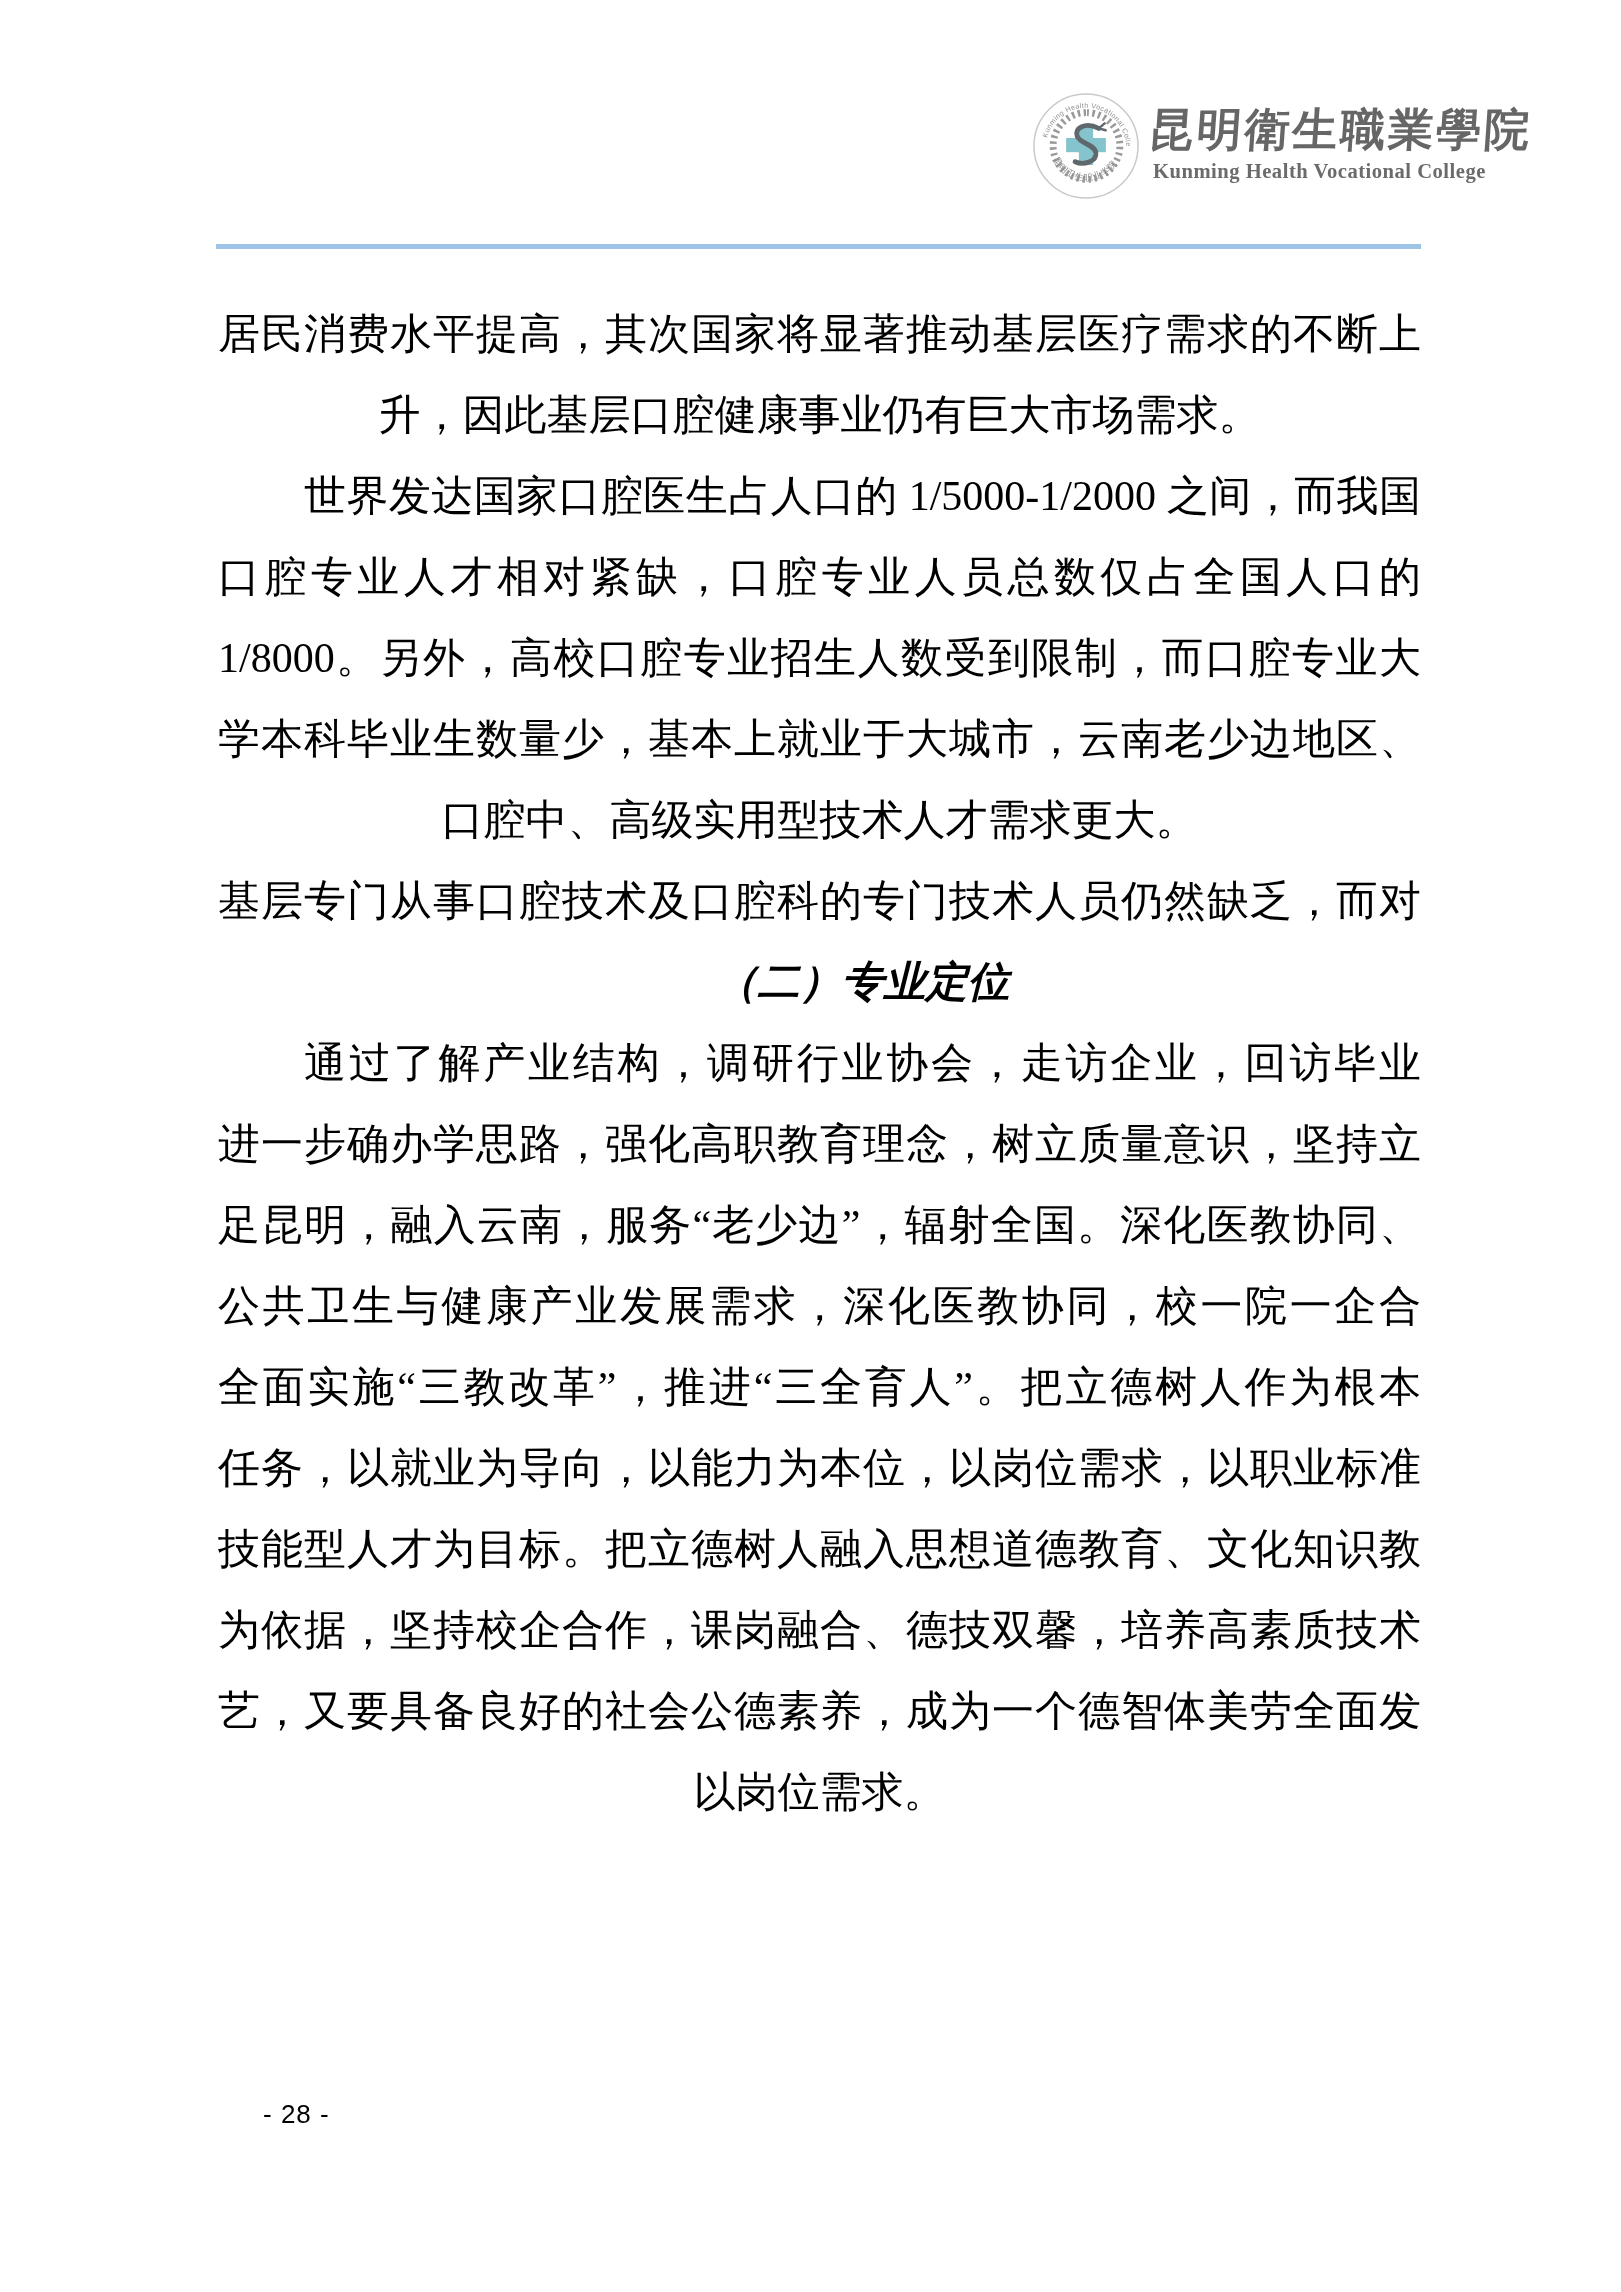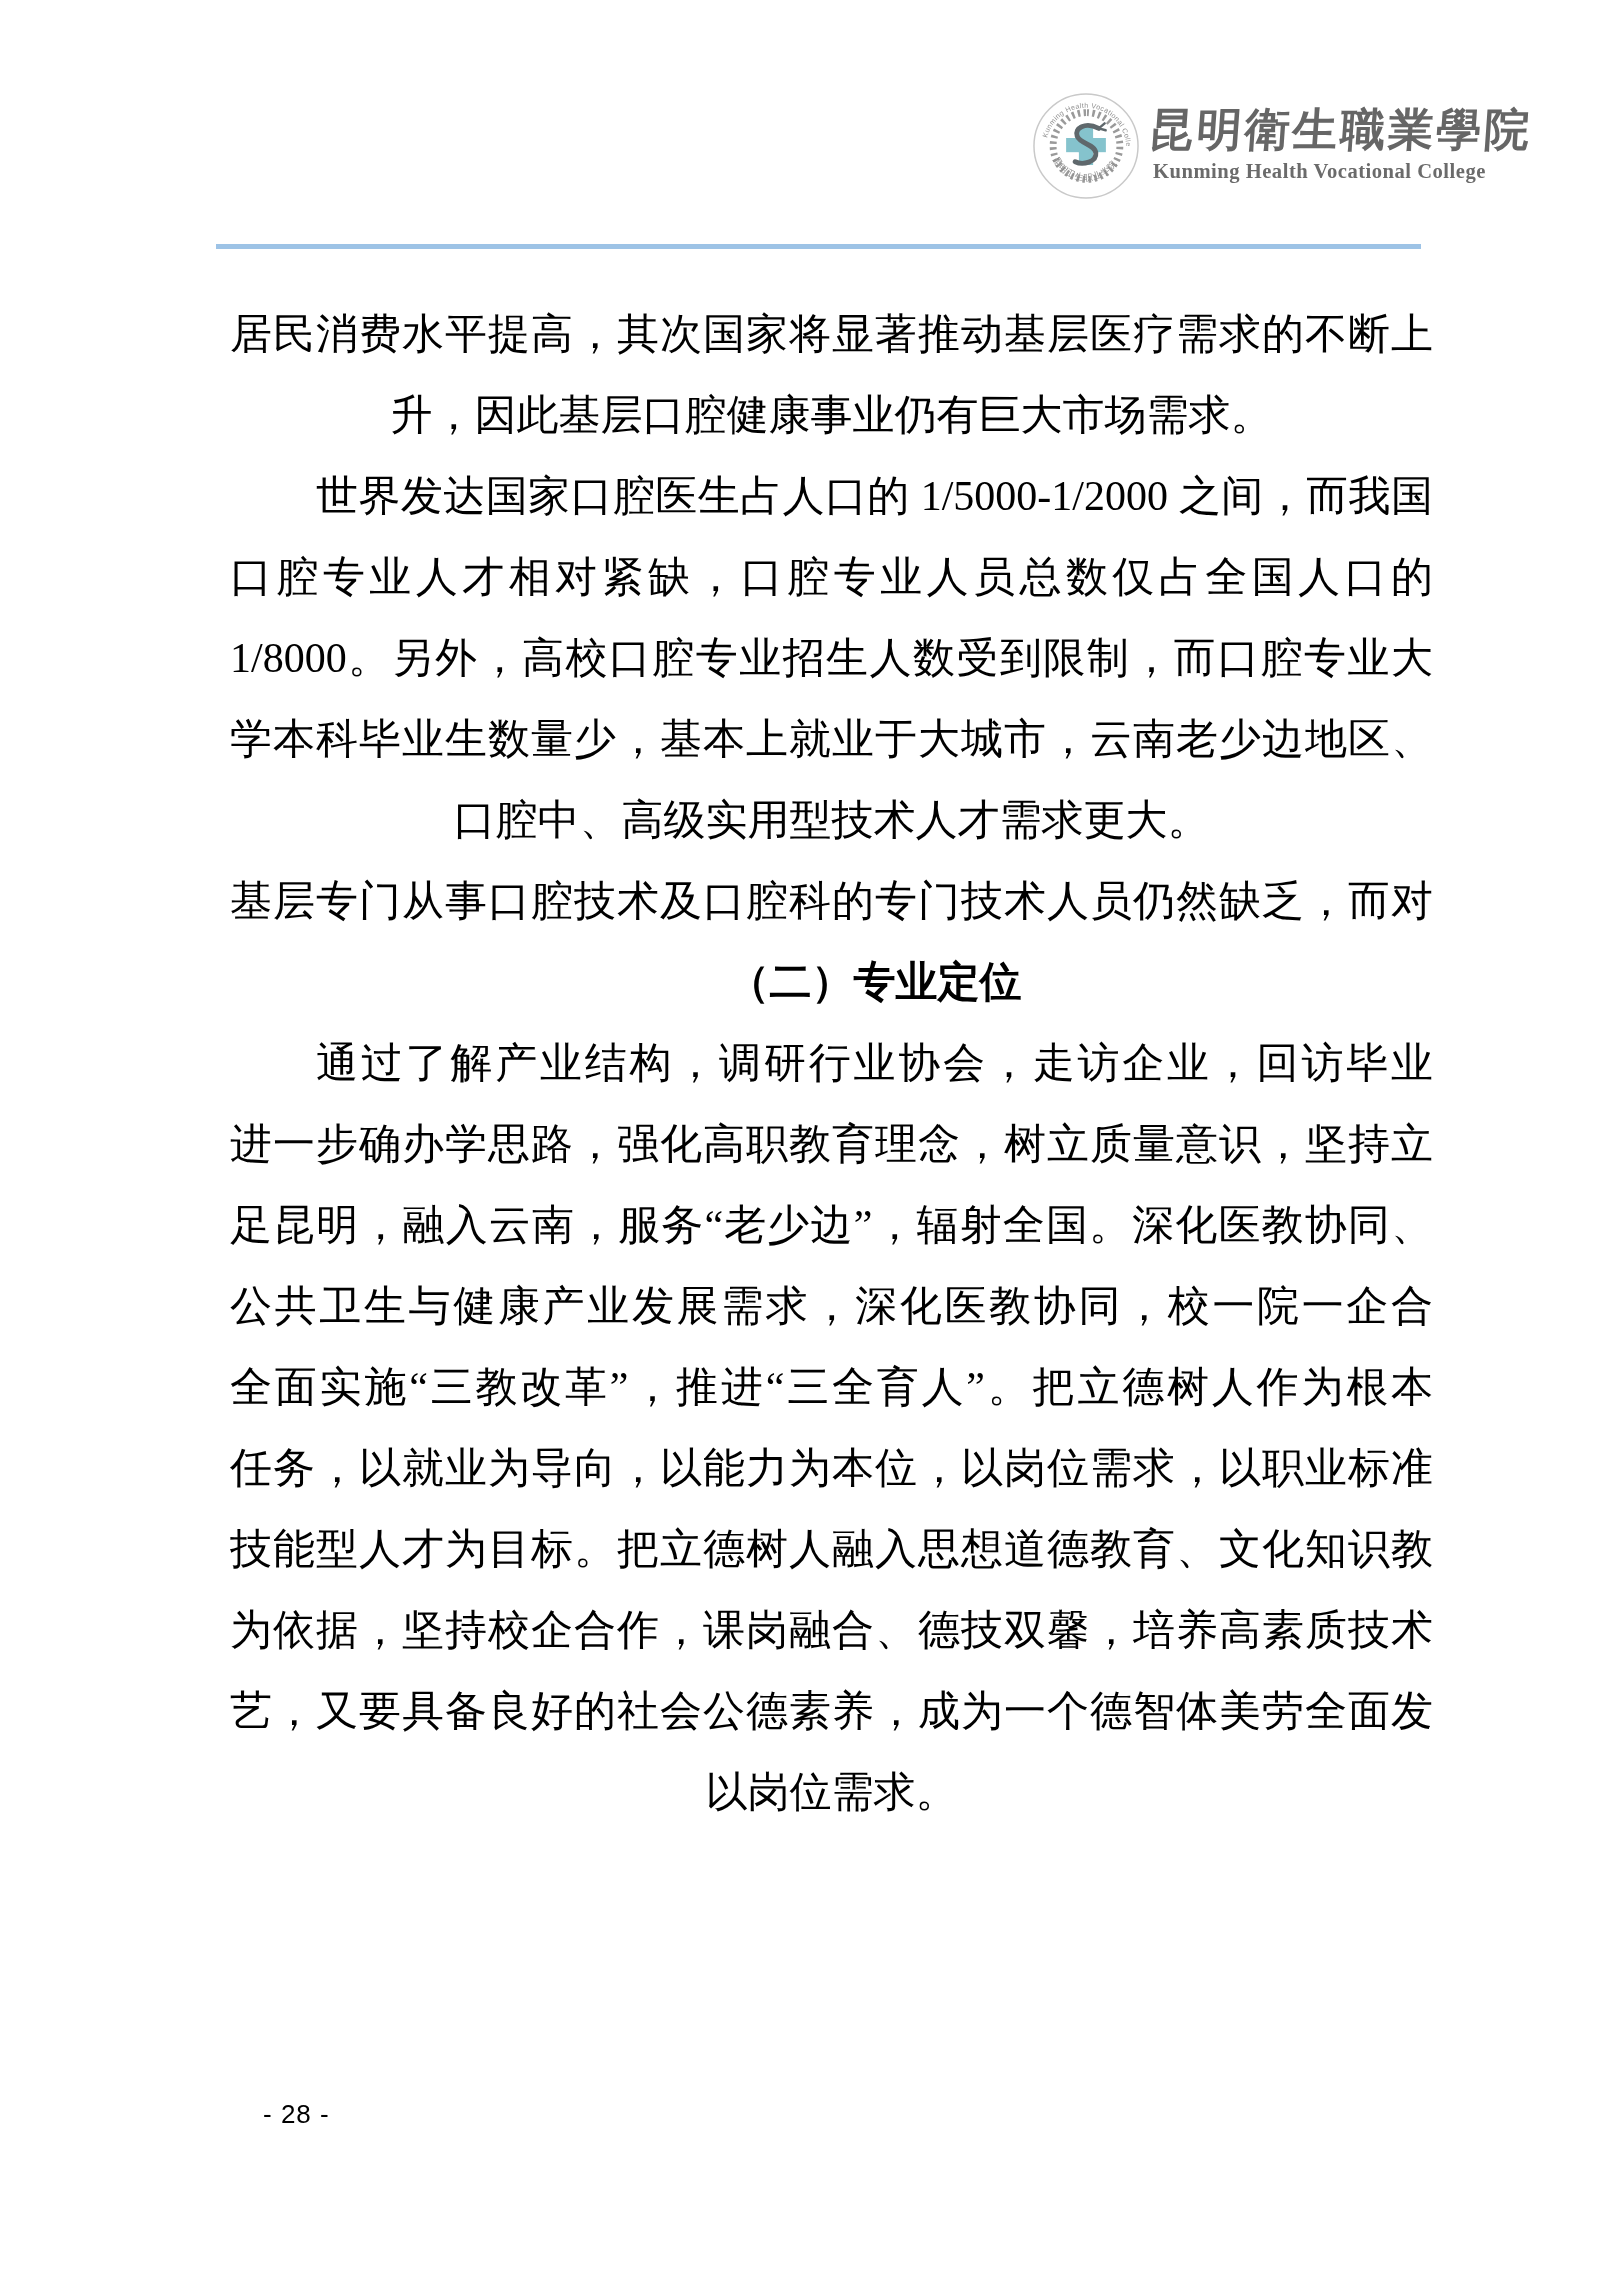--- a/index.html
+++ b/index.html
@@ -26,31 +26,31 @@
     letter-spacing:0.5px;white-space:nowrap;
     font-family:"Liberation Serif","DejaVu Serif",serif;
   }
   .header-rule{
     position:absolute;left:216px;top:244px;width:1205px;height:4.9px;
   }
 
   
   .body-text{
     position:absolute;left:218px;top:294px;width:1203px;
-    color:#000;font-size:42px;margin-left:12px;
+    color:#000;font-size:42px;
   }
   .line{
     height:81px;line-height:81px;
     text-align:center;
     text-justify:inter-ideograph;
     overflow:hidden;
   }
   .line.just{text-align:justify;text-align-last:justify;}
   .line.indent{text-indent:86px;}
-  .line.bold{font-weight:bold;}
+  .line.bold{font-weight:bold;font-style:italic;}
 
   
   .page-number{
     position:absolute;left:263px;top:2099px;
     font-size:26px;color:#000;
     font-family:"Liberation Sans","DejaVu Sans",sans-serif;
     letter-spacing:1px;
   }
 </style>
 </head>

